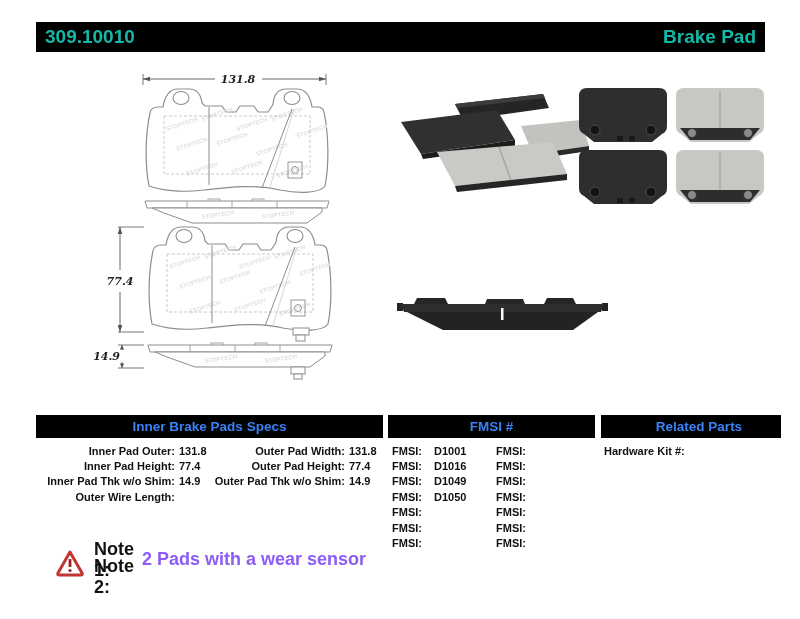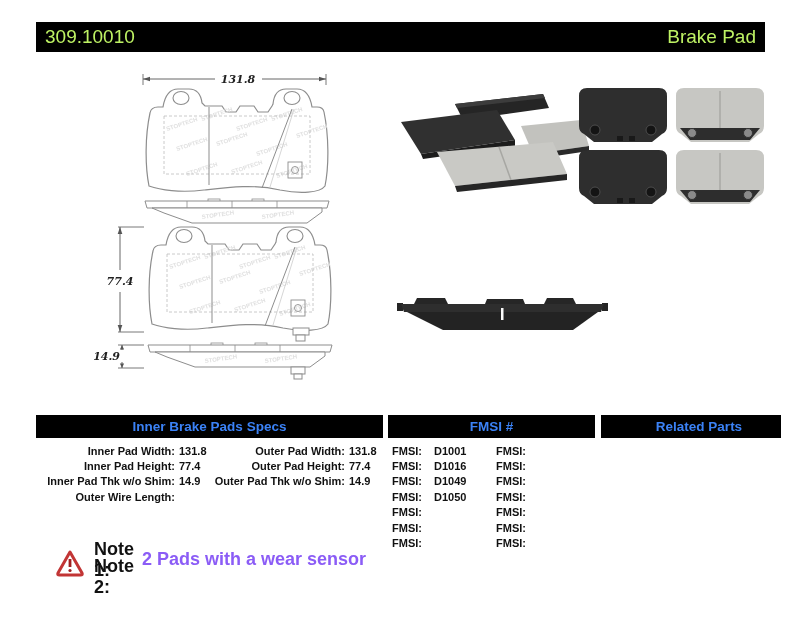--- a/index.html
+++ b/index.html
@@ -1,22 +1,22 @@
 <!DOCTYPE html>
 <html><head>
 <meta charset="utf-8">
 <style>
   html,body{margin:0;padding:0;background:#fff;}
   .page{position:relative;width:800px;height:619px;background:#ffffff;overflow:hidden;
         font-family:"Liberation Sans", sans-serif;}
   .abs{position:absolute;}
   
-  .title-bar{left:36px;top:22px;width:729px;height:30px;background:#000;color:#bef264;
+  .title-bar{left:36px;top:22px;width:729px;height:30px;background:#000;color:#14b8a6;
              display:flex;justify-content:space-between;align-items:center;
-             font-size:19px;font-weight:normal;padding:0 9px;box-sizing:border-box;}
+             font-size:19px;font-weight:bold;padding:0 9px;box-sizing:border-box;}
   .bar{background:#000;color:#3b82f6;font-weight:bold;font-size:13.5px;height:23px;
        display:flex;align-items:center;justify-content:center;}
   .bar-a{left:36px;top:415px;width:347px;}
   .bar-a .th{flex:1;text-align:center;}
   .bar-b{left:388px;top:415px;width:207px;}
   .bar-c{left:601px;top:415px;width:164px;padding-left:16px;}
   
   .col{position:absolute;font-size:11px;font-weight:bold;color:#111;}
   .row{display:flex;height:15.4px;align-items:center;white-space:nowrap;}
   .lab{text-align:right;}
@@ -201,21 +201,21 @@
   </svg>
 
   <div class="abs bar bar-a">
     <span class="th">Inner Brake Pads Specs</span>
   </div>
   <div class="abs bar bar-b">FMSI #</div>
   <div class="abs bar bar-c">Related Parts</div>
 
   <div class="col inner">
     <div class="row">
-      <span class="lab">Inner Pad Width:</span>
+      <span class="lab">Inner Pad Outer:</span>
       <span class="val">131.8</span>
     </div>
     <div class="row">
       <span class="lab">Inner Pad Height:</span>
       <span class="val">77.4</span>
     </div>
     <div class="row">
       <span class="lab">Inner Pad Thk w/o Shim:</span>
       <span class="val">14.9</span>
     </div>
@@ -295,20 +295,26 @@
     <div class="row">
       <span class="lab">FMSI:</span>
       <span class="val"></span>
     </div>
     <div class="row">
       <span class="lab">FMSI:</span>
       <span class="val"></span>
     </div>
   </div>
 
+  <div class="col rel">
+    <div class="row">
+      <span class="lab">Hardware Kit #:</span>
+      <span class="val"></span>
+    </div>
+  </div>
 
   <svg class="abs notes-icon" width="30" height="28" viewBox="0 0 30 28">
     <path d="M15,3 L27,24 Q28,26 25.5,26 L4.5,26 Q2,26 3,24 Z" fill="#ffffff" stroke="#c23535" stroke-width="3" stroke-linejoin="round"></path>
     <rect x="13.6" y="10" width="2.8" height="8" fill="#a12020"></rect>
     <circle cx="15" cy="21.5" r="1.6" fill="#a12020"></circle>
   </svg>
   <div class="notes">
     <div class="note-row">
       <span class="note-label">Note 1:</span>
       <span class="note-text">2 Pads with a wear sensor</span>

